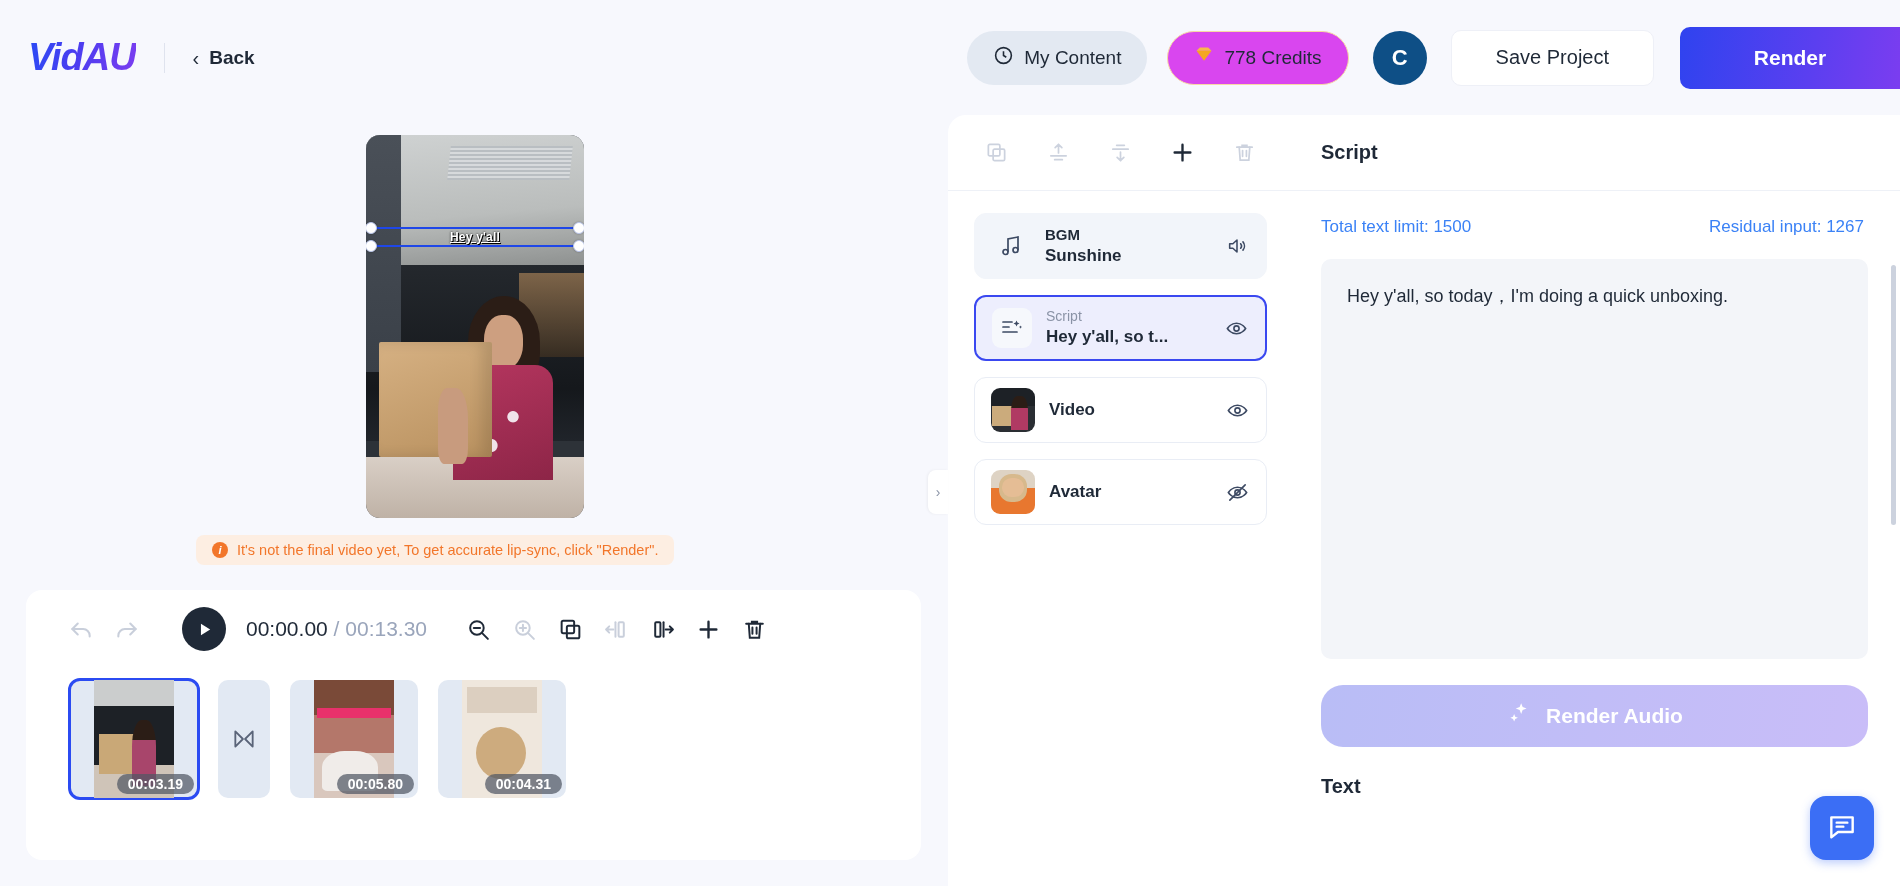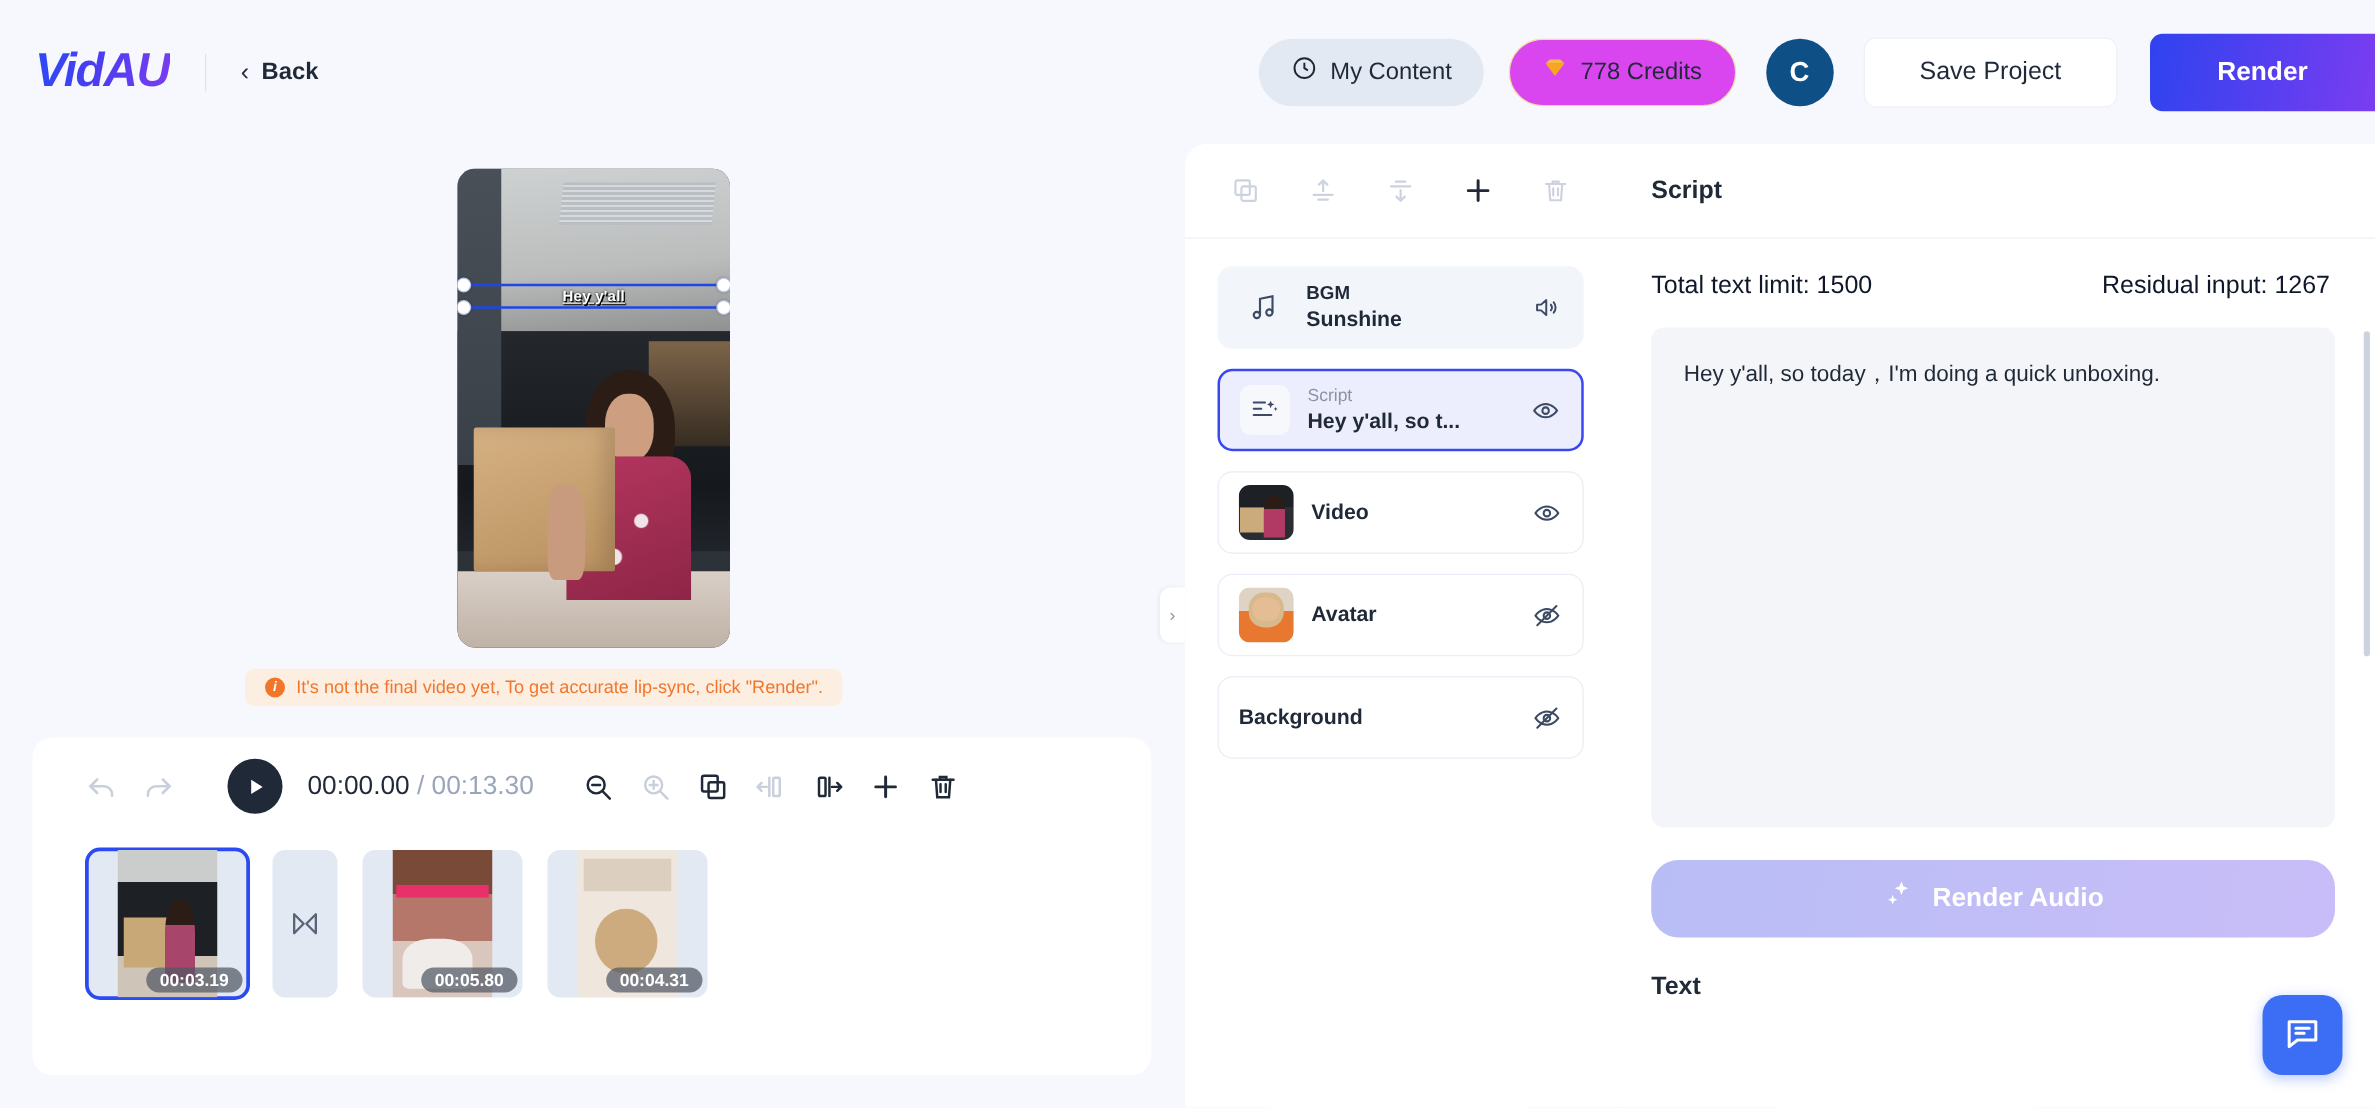--- a/index.html
+++ b/index.html
@@ -59,21 +59,21 @@
   }
   .save-btn {
     margin-left: 24px;
     height: 56px; padding: 0 44px; border-radius: 10px;
     background: #ffffff; border: 1px solid #eef0f7;
     display: flex; align-items: center; justify-content: center;
     font-size: 20px; color: #1f2937; cursor: pointer;
   }
   .render-btn {
     margin-left: 26px;
-    height: 62px; width: 180px; border-radius: 10px 0 0 10px;
+    height: 62px; width: 220px; border-radius: 10px 0 0 10px;
     background: linear-gradient(100deg, #2f43ef 0%, #5b3ff0 60%, #7b3df0 100%);
     color: #fff; font-size: 21px; font-weight: bold;
     display: flex; align-items: center; justify-content: center; cursor: pointer;
   }
 
   
   .preview-col {
     position: absolute; top: 115px; left: 0; width: 948px; height: 771px;
     background: #f7f8fd;
   }
@@ -283,21 +283,21 @@
     position: absolute; left: 1293px; top: 115px; width: 607px; height: 771px;
     background: #ffffff;
   }
   .rp-header {
     height: 76px; display: flex; align-items: center; padding-left: 28px;
     border-bottom: 1px solid #eef1f7;
     font-size: 20px; font-weight: bold; color: #1f2937;
   }
   .rp-limits {
     display: flex; justify-content: space-between; align-items: center;
-    padding: 26px 36px 0 28px; font-size: 20px; color: #0f172a;
+    padding: 26px 36px 0 28px; font-size: 17px; color: #3b82f6;
   }
   .script-box {
     margin: 22px 32px 0 28px; height: 400px;
     background: #f3f5f9; border-radius: 10px; padding: 24px 26px;
     font-size: 18px; color: #1f2937; line-height: 1.5; cursor: text;
   }
   .render-audio {
     margin: 26px 32px 0 28px; height: 62px; border-radius: 22px;
     background: linear-gradient(100deg, #b9bdf6 0%, #c9bdf8 100%);
     color: #ffffff; font-size: 21px; font-weight: bold;
@@ -603,32 +603,20 @@
       </div>
       <div class="layer-eye">
         <svg width="23" height="23" viewBox="0 0 24 24" fill="none" stroke="currentColor" stroke-width="1.7">
           <path d="M2.5 12S6 6.5 12 6.5 21.5 12 21.5 12 18 17.5 12 17.5 2.5 12 2.5 12z"></path>
             <circle cx="12" cy="12" r="2.7"></circle>
             <path d="M4 20 20 4" stroke-linecap="round"></path>
         </svg>
       </div>
     </div>
 
-    <div class="layer">
-      <div class="layer-texts">
-        <div class="layer-title">Background</div>
-      </div>
-      <div class="layer-eye">
-        <svg width="23" height="23" viewBox="0 0 24 24" fill="none" stroke="currentColor" stroke-width="1.7">
-          <path d="M2.5 12S6 6.5 12 6.5 21.5 12 21.5 12 18 17.5 12 17.5 2.5 12 2.5 12z"></path>
-            <circle cx="12" cy="12" r="2.7"></circle>
-            <path d="M4 20 20 4" stroke-linecap="round"></path>
-        </svg>
-      </div>
-    </div>
   </div>
 </div>
 
 <div class="panel-handle">
   <span>›</span>
 </div>
 
 <div class="right-panel">
   <div class="rp-header">Script</div>
 

